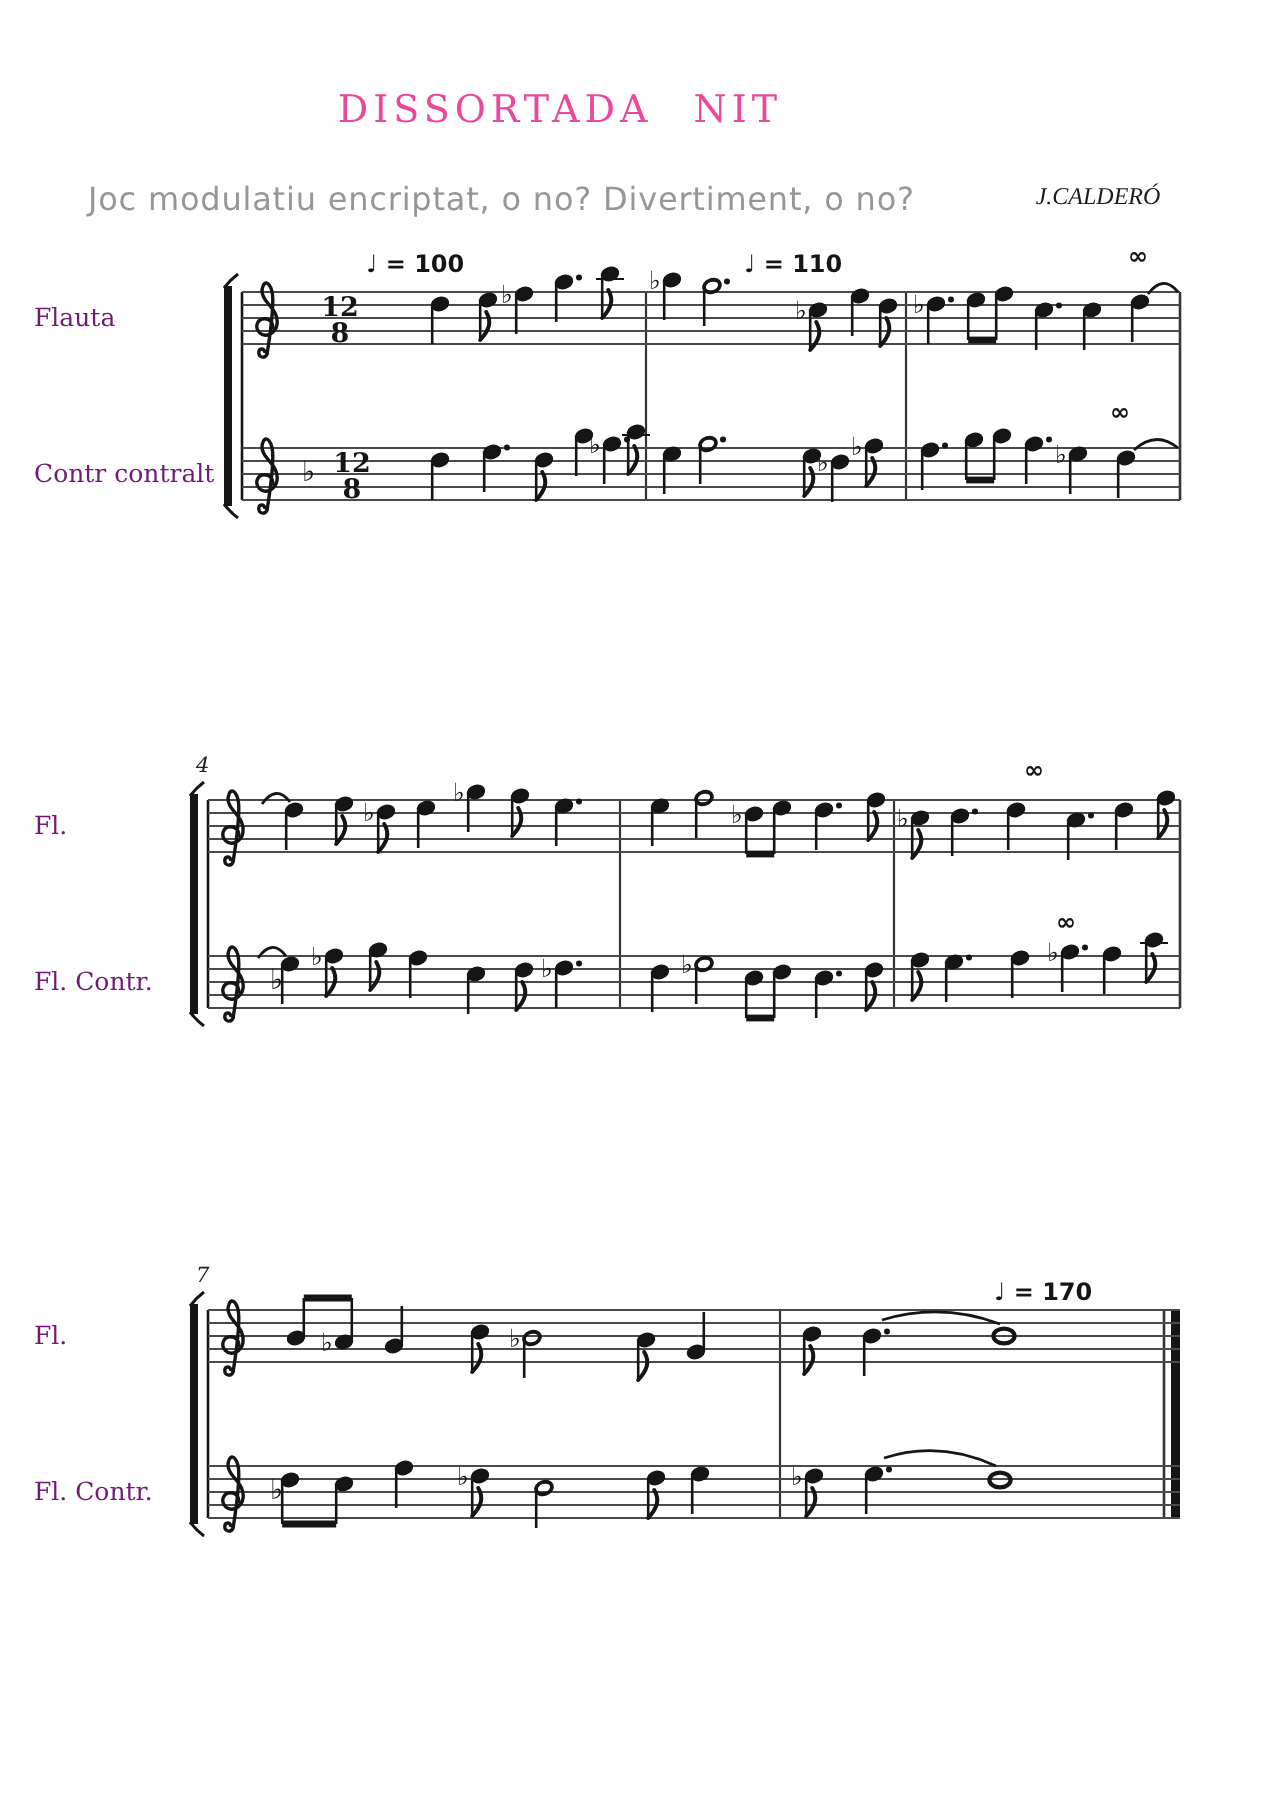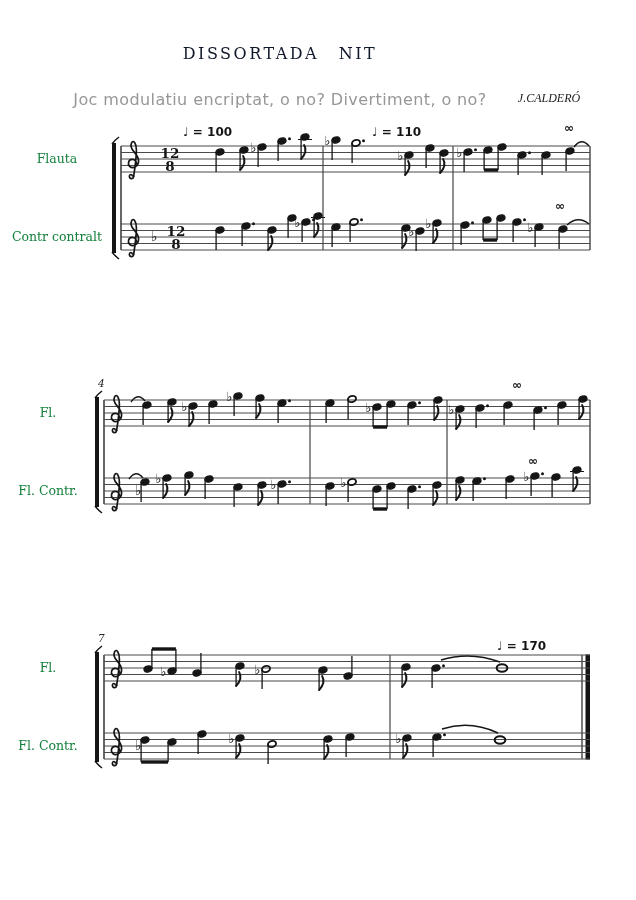--- a/index.html
+++ b/index.html
@@ -1,25 +1,25 @@
 <!DOCTYPE html>
 <html><head>
 <meta charset="utf-8">
 <style>
   html,body{margin:0;padding:0;background:#ffffff;}
   .page{position:relative;width:636px;height:900px;background:#ffffff;overflow:hidden;
         font-family:"DejaVu Serif", serif;color:#151515;}
   .title{position:absolute;top:44px;left:60px;width:440px;text-align:center;
-         font-family:"DejaVu Serif", serif;font-size:16px;letter-spacing:2.5px;word-spacing:12px;
-         color:#0f172a;}
-  .subtitle{position:absolute;top:90px;left:0;width:560px;text-align:center;
-            font-family:"DejaVu Sans", sans-serif;font-size:16px;letter-spacing:.4px;color:#979797;}
+         font-family:"DejaVu Serif", serif;font-size:19px;letter-spacing:2.5px;word-spacing:12px;
+         color:#ec4899;}
+  .subtitle{position:absolute;top:90px;left:0;width:560px;text-align:left;
+            font-family:"DejaVu Sans", sans-serif;font-size:16px;letter-spacing:.4px;color:#979797;padding-left:44px;}
   .composer{position:absolute;top:91px;left:506px;width:86px;text-align:center;
             font-family:Liberation Serif, serif;font-style:italic;font-size:12px;color:#1c1c1c;}
-  .slabel{position:absolute;left:0;text-align:center;font-size:12.5px;color:#15803d;line-height:14px;}
+  .slabel{position:absolute;left:17px;text-align:left;font-size:12.5px;color:#701a75;line-height:14px;}
   .mnum{position:absolute;font-style:italic;font-size:10.5px;color:#222;}
   svg.score{position:absolute;left:0;top:0;}
   .tempo{font-family:"DejaVu Sans", sans-serif;font-weight:bold;font-size:12px;fill:#151515;}
   .tsig{font-family:"DejaVu Serif", serif;font-weight:bold;font-size:13.5px;fill:#151515;}
   .keysig{font-family:"DejaVu Sans", sans-serif;font-size:14px;fill:#151515;}
   .acc{font-family:"DejaVu Sans", sans-serif;font-size:12.5px;fill:#151515;}
   .turn{font-family:"DejaVu Sans", sans-serif;font-weight:bold;font-size:12px;fill:#151515;}
 </style>
 </head>
 <body>

